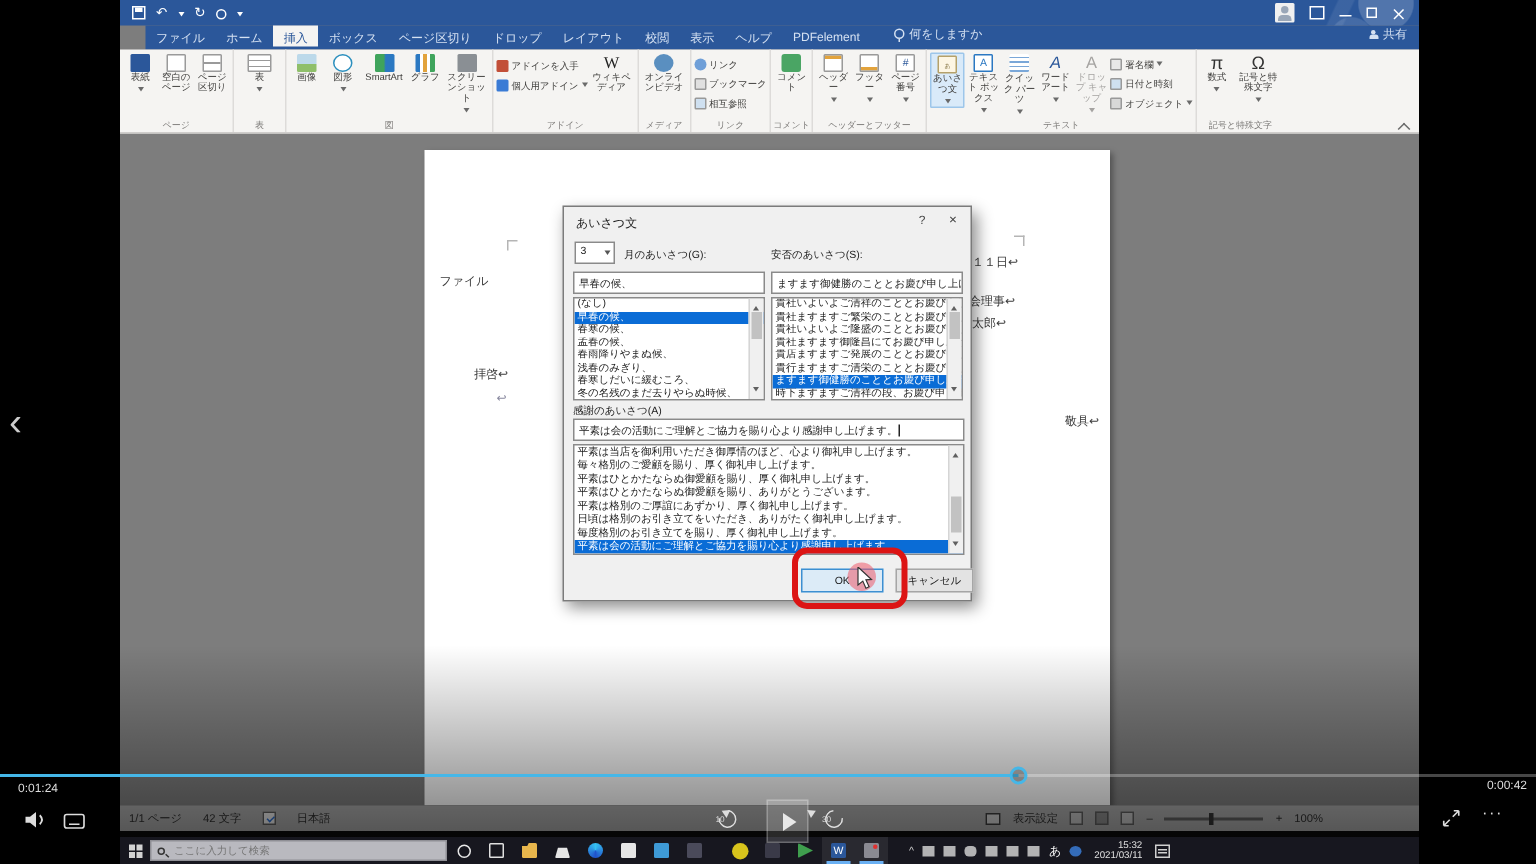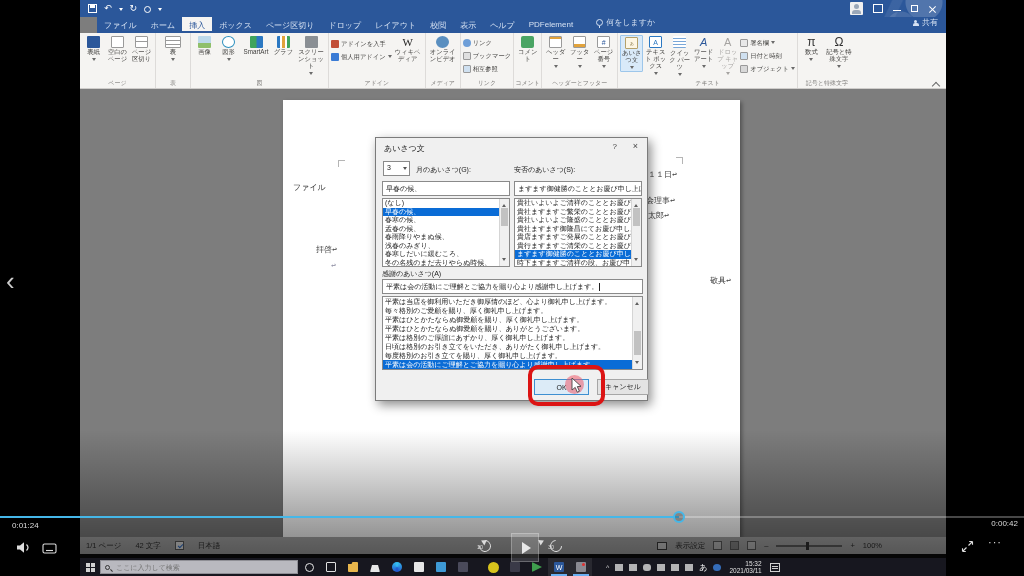--- a/index.html
+++ b/index.html
@@ -89,21 +89,21 @@
   .sic{width:8px;height:8px;border-radius:1px;}
   .grayed{color:#a5a3a1;}
   .rbtn.activebtn{background:#d9eaf9;border:1px solid #9dc6ea;border-radius:1px;}
   .glyphic{font-size:11px;line-height:12px;color:#2b579a;width:auto;}
   .collapse{position:absolute;right:6px;bottom:2px;width:7px;height:5px;}
   .collapse:before{content:"";position:absolute;left:0;top:2px;width:5px;height:5px;border-left:1px solid #6a6a6a;border-top:1px solid #6a6a6a;transform:rotate(45deg);}
 
   
   .docarea{position:absolute;left:0;top:89px;right:0;height:448px;background:#7d7d7d;overflow:hidden;}
   .page{position:absolute;left:203px;top:11px;width:457px;height:437px;background:#fff;box-shadow:2px 2px 4px rgba(0,0,0,.35);}
-  .frag{position:absolute;font-size:8px;color:#3a3a3a;font-family:Liberation Mono, monospace;white-space:nowrap;}
+  .frag{position:absolute;font-size:8px;color:#3a3a3a;font-family:Liberation Serif, serif;white-space:nowrap;}
   .cropmark{position:absolute;width:7px;height:7px;border-left:1px solid #b5b5b5;border-top:1px solid #b5b5b5;}
 
   
   .sbar{position:absolute;left:0;top:537px;right:0;height:17px;background:#a9a9a9;color:#2e2e2e;
         font-size:7.5px;display:flex;align-items:center;z-index:2;}
   .sbar .lft{display:flex;gap:14px;margin-left:6px;align-items:center;}
   .proof{width:9px;height:9px;background:#e9e9e9;border:1px solid #5d5d5d;position:relative;}
   .proof:after{content:"";position:absolute;left:2px;top:2px;width:4px;height:2px;border-left:1px solid #2e6fce;border-bottom:1px solid #2e6fce;transform:rotate(-45deg);}
   .sbar .rgt{display:flex;gap:8px;margin-left:auto;margin-right:64px;align-items:center;}
   .dispico{width:10px;height:8px;border:1px solid #3c3c3c;background:#cfcfcf;}

